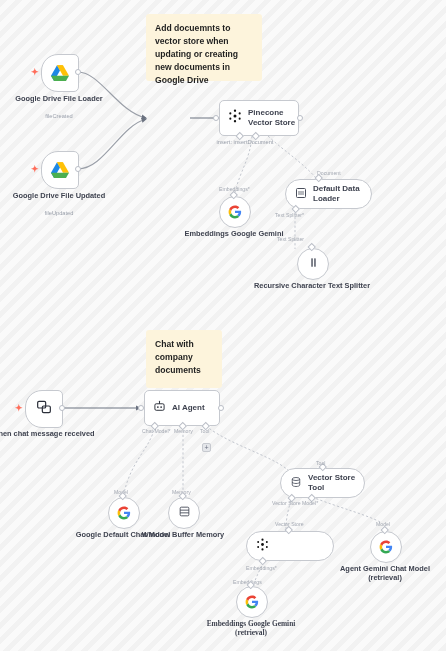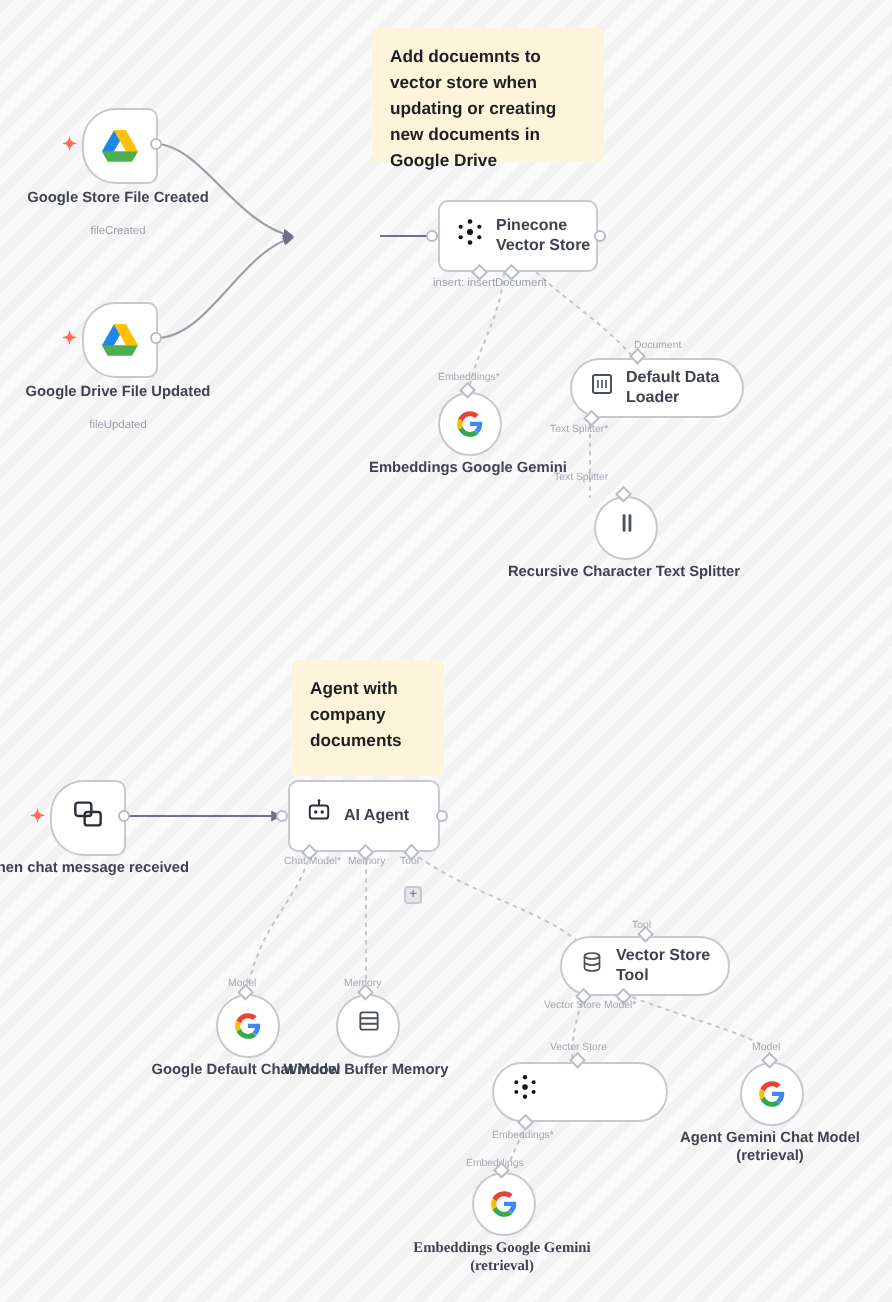--- a/index.html
+++ b/index.html
@@ -210,42 +210,42 @@
     <path d="M155,426 C150,450 130,460 123,498" fill="none" stroke="#c2c6ce" stroke-width="1" stroke-dasharray="2.2,2.2"></path>
     <path d="M183,426 L183,498" fill="none" stroke="#c2c6ce" stroke-width="1" stroke-dasharray="2.2,2.2"></path>
     <path d="M206,426 C230,445 270,455 288,470" fill="none" stroke="#c2c6ce" stroke-width="1" stroke-dasharray="2.2,2.2"></path>
 
     <path d="M292,497 C288,510 286,518 286,530" fill="none" stroke="#c2c6ce" stroke-width="1" stroke-dasharray="2.2,2.2"></path>
     <path d="M312,497 C340,508 368,515 382,523" fill="none" stroke="#c2c6ce" stroke-width="1" stroke-dasharray="2.2,2.2"></path>
 
     <path d="M263,562 C258,575 254,580 251,594" fill="none" stroke="#c2c6ce" stroke-width="1" stroke-dasharray="2.2,2.2"></path>
   </svg>
 
-  <div class="sticky" style="left:146px; top:14px; width:116px; height:67px;margin-left:40px;">
+  <div class="sticky" style="left:146px; top:14px; width:116px; height:67px;">
     <span>Add docuemnts to vector store when updating or creating new documents in Google Drive</span>
   </div>
 
   <div class="sticky" style="left:146px; top:330px; width:76px; height:58px;">
-    <span>Agent with company documents</span>
+    <span>Chat with company documents</span>
   </div>
 
   <div class="node" style="left:41px; top:54px; width:36px; height:36px;">
     <div class="trigger-box">
       <span class="gdrive">
         <svg width="18" height="16" viewBox="0 0 48 42">
           <path d="M16 0 L32 0 L48 28 L32 28 Z" fill="#ffc107"></path>
           <path d="M16 0 L0 28 L8 42 L24 14 Z" fill="#1e88e5"></path>
           <path d="M0 28 L8 42 L40 42 L48 28 Z" fill="#4caf50"></path>
           <path d="M16 0 L24 14 L32 0 Z" fill="#ffc107"></path>
         </svg>
       </span>
     </div>
     <div class="port" style="left:33.5px; top:15px;"></div>
     <span class="plus-badge" style="left:-10px; top:14px;">✦</span>
-    <div class="node-title" style="top:40px;">Google Store File Created</div>
+    <div class="node-title" style="top:40px;">Google Drive File Loader</div>
     <div class="node-sub" style="top:58px;">fileCreated</div>
   </div>
 
   <div class="node" style="left:41px; top:151px; width:36px; height:36px;">
     <div class="trigger-box">
       <span class="gdrive">
         <svg width="18" height="16" viewBox="0 0 48 42">
           <path d="M16 0 L32 0 L48 28 L32 28 Z" fill="#ffc107"></path>
           <path d="M16 0 L0 28 L8 42 L24 14 Z" fill="#1e88e5"></path>
           <path d="M0 28 L8 42 L40 42 L48 28 Z" fill="#4caf50"></path>

